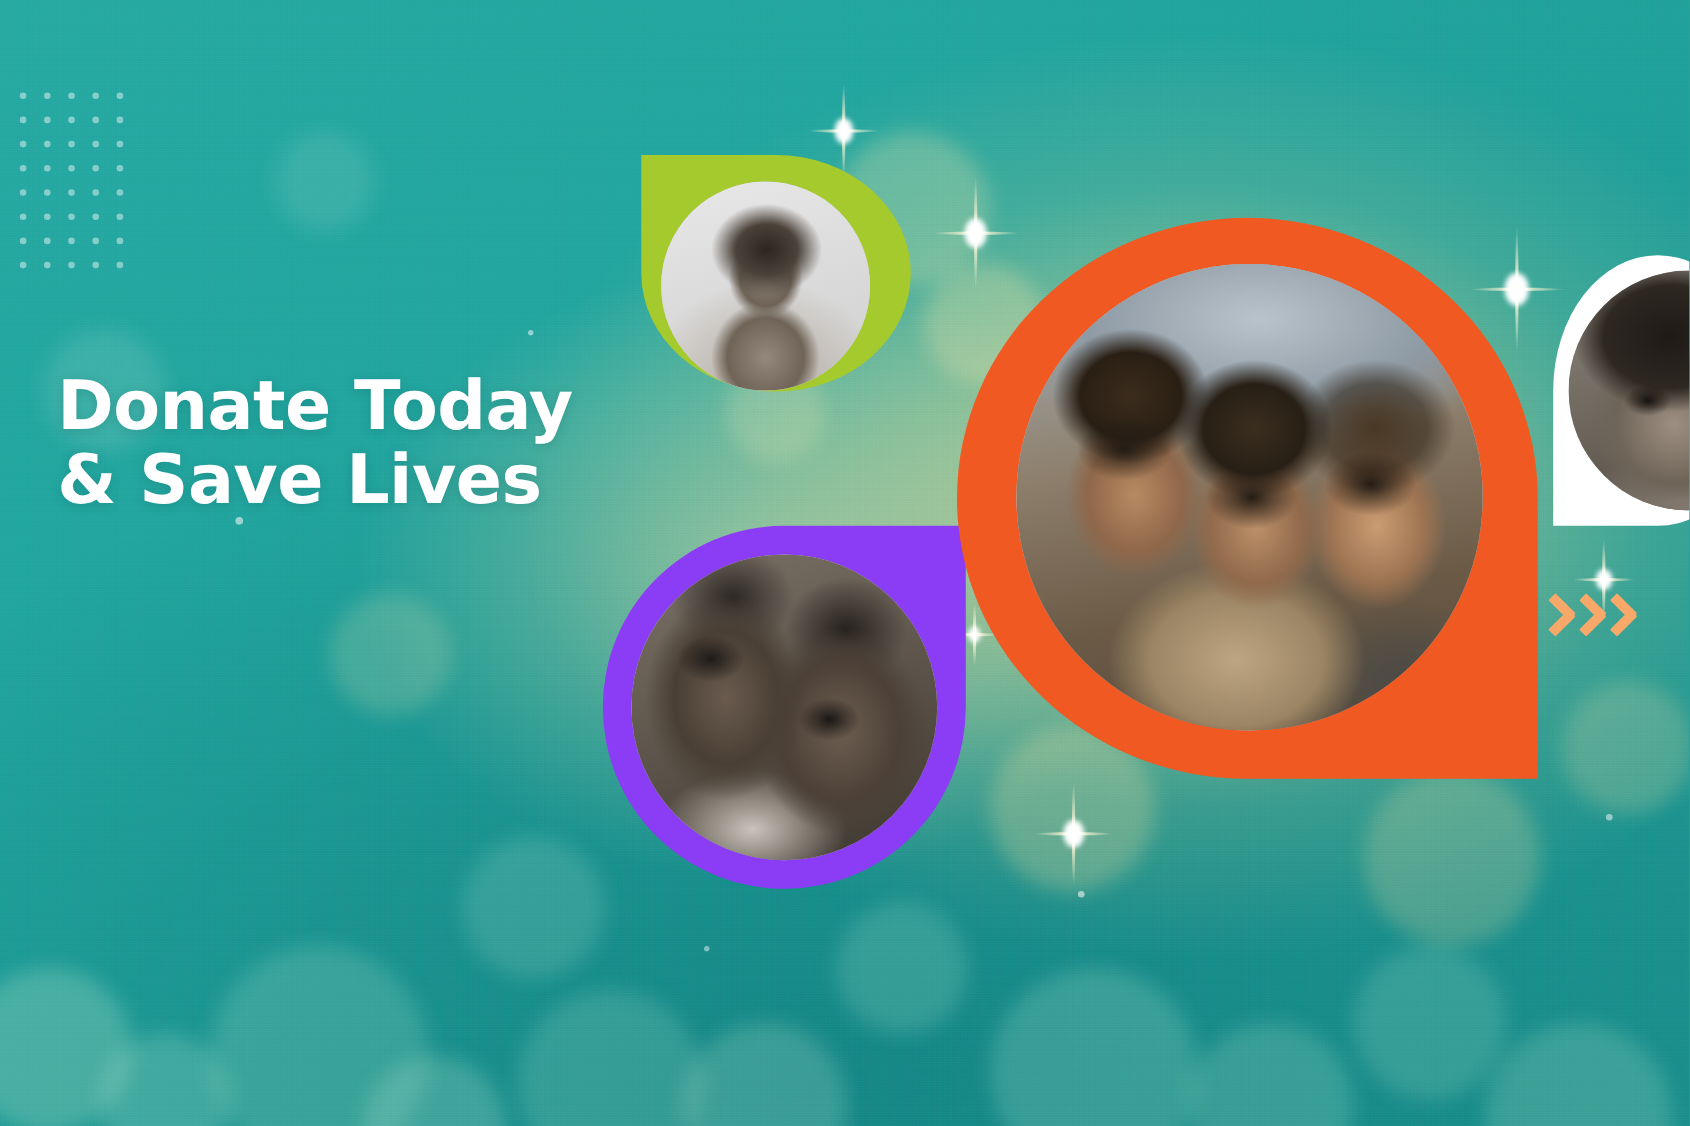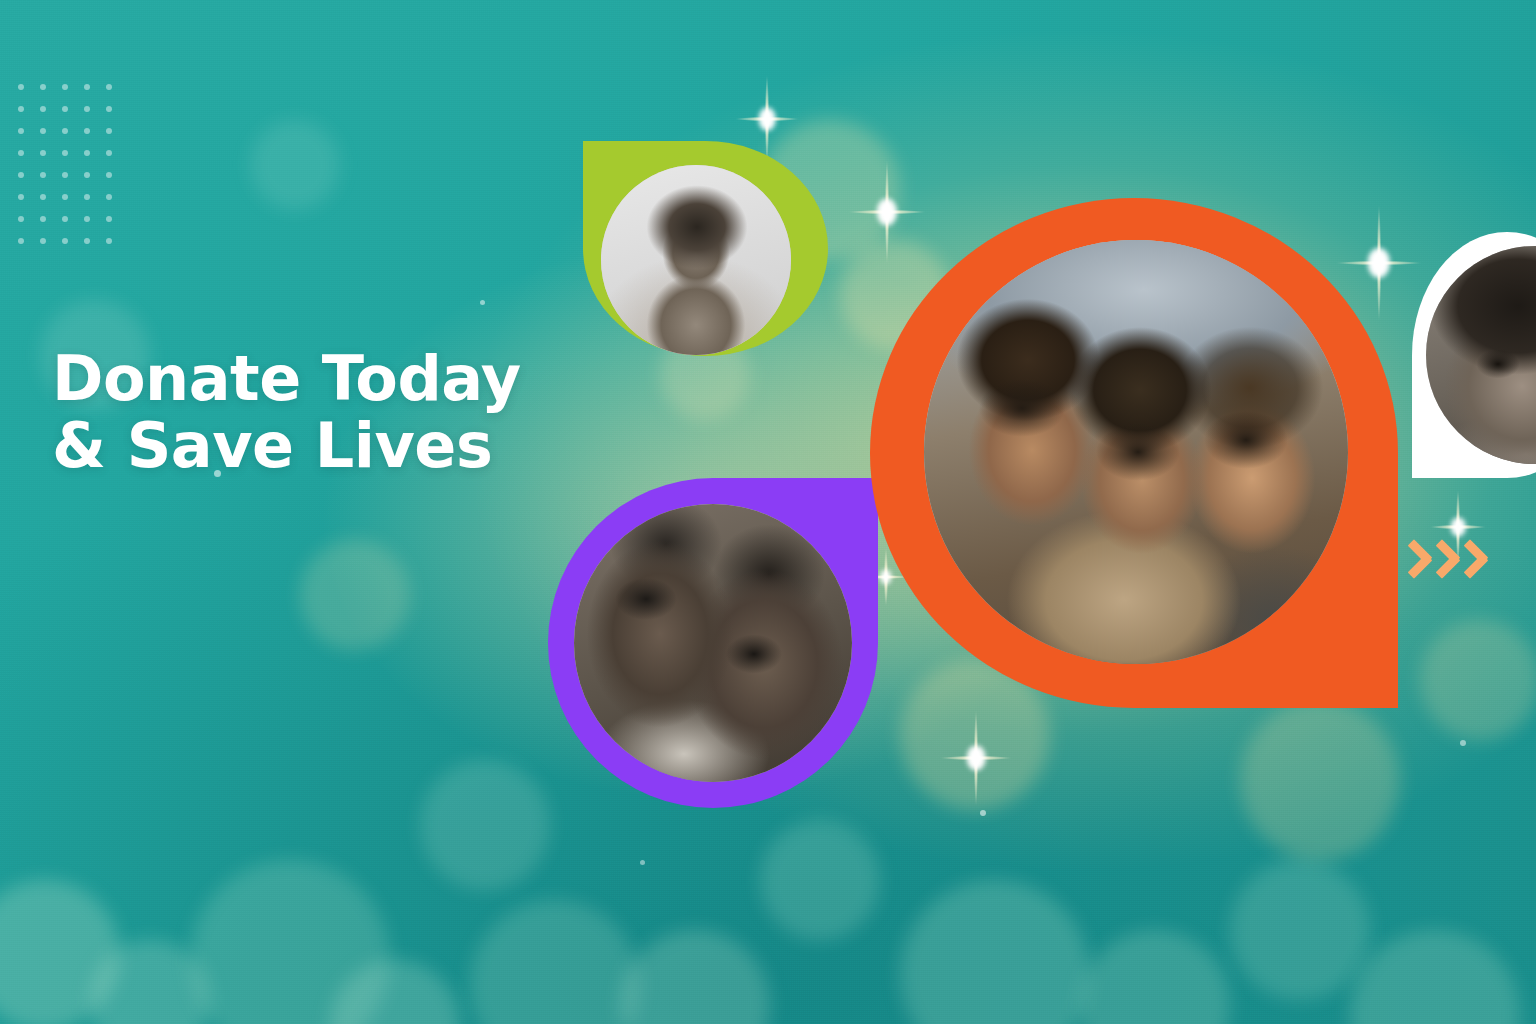--- a/index.html
+++ b/index.html
@@ -47,21 +47,21 @@
     background:linear-gradient(to bottom, rgba(255,255,255,0) 0%, rgba(255,247,214,.95) 45%, #fff 50%, rgba(255,247,214,.95) 55%, rgba(255,255,255,0) 100%); }
   .star i.h{ width:100%; height:3px;
     background:linear-gradient(to right, rgba(255,255,255,0) 0%, rgba(255,247,214,.95) 45%, #fff 50%, rgba(255,247,214,.95) 55%, rgba(255,255,255,0) 100%); }
   .star i.core{ width:26%; height:26%; background:#fff; filter:blur(2.5px); }
 
   
   .dot-grid{ position:absolute; left:18px; top:84px; display:grid; grid-template-columns:repeat(5,22px); grid-auto-rows:22px; }
   .dot-grid span{ width:6px; height:6px; border-radius:50%; background:rgba(255,255,255,.45); }
 
   
-  .copy{ position:absolute; left:52px; top:346px; width:620px; z-index:6; }
+  .copy{ position:absolute; left:52px; top:336px; width:620px; z-index:6; }
   .headline{
     color:#fff; font-size:62px; line-height:1.08; font-weight:800;
     letter-spacing:-0.5px;
     font-family:"DejaVu Sans","Liberation Sans",sans-serif;
     text-shadow:0 2px 10px rgba(0,60,60,.18);
   }
   .headline .l2{ display:block; }
   .subcopy{
     margin-top:44px; color:#fff; font-size:30px; line-height:58px; font-weight:300;
     font-family:"Liberation Sans",sans-serif;

